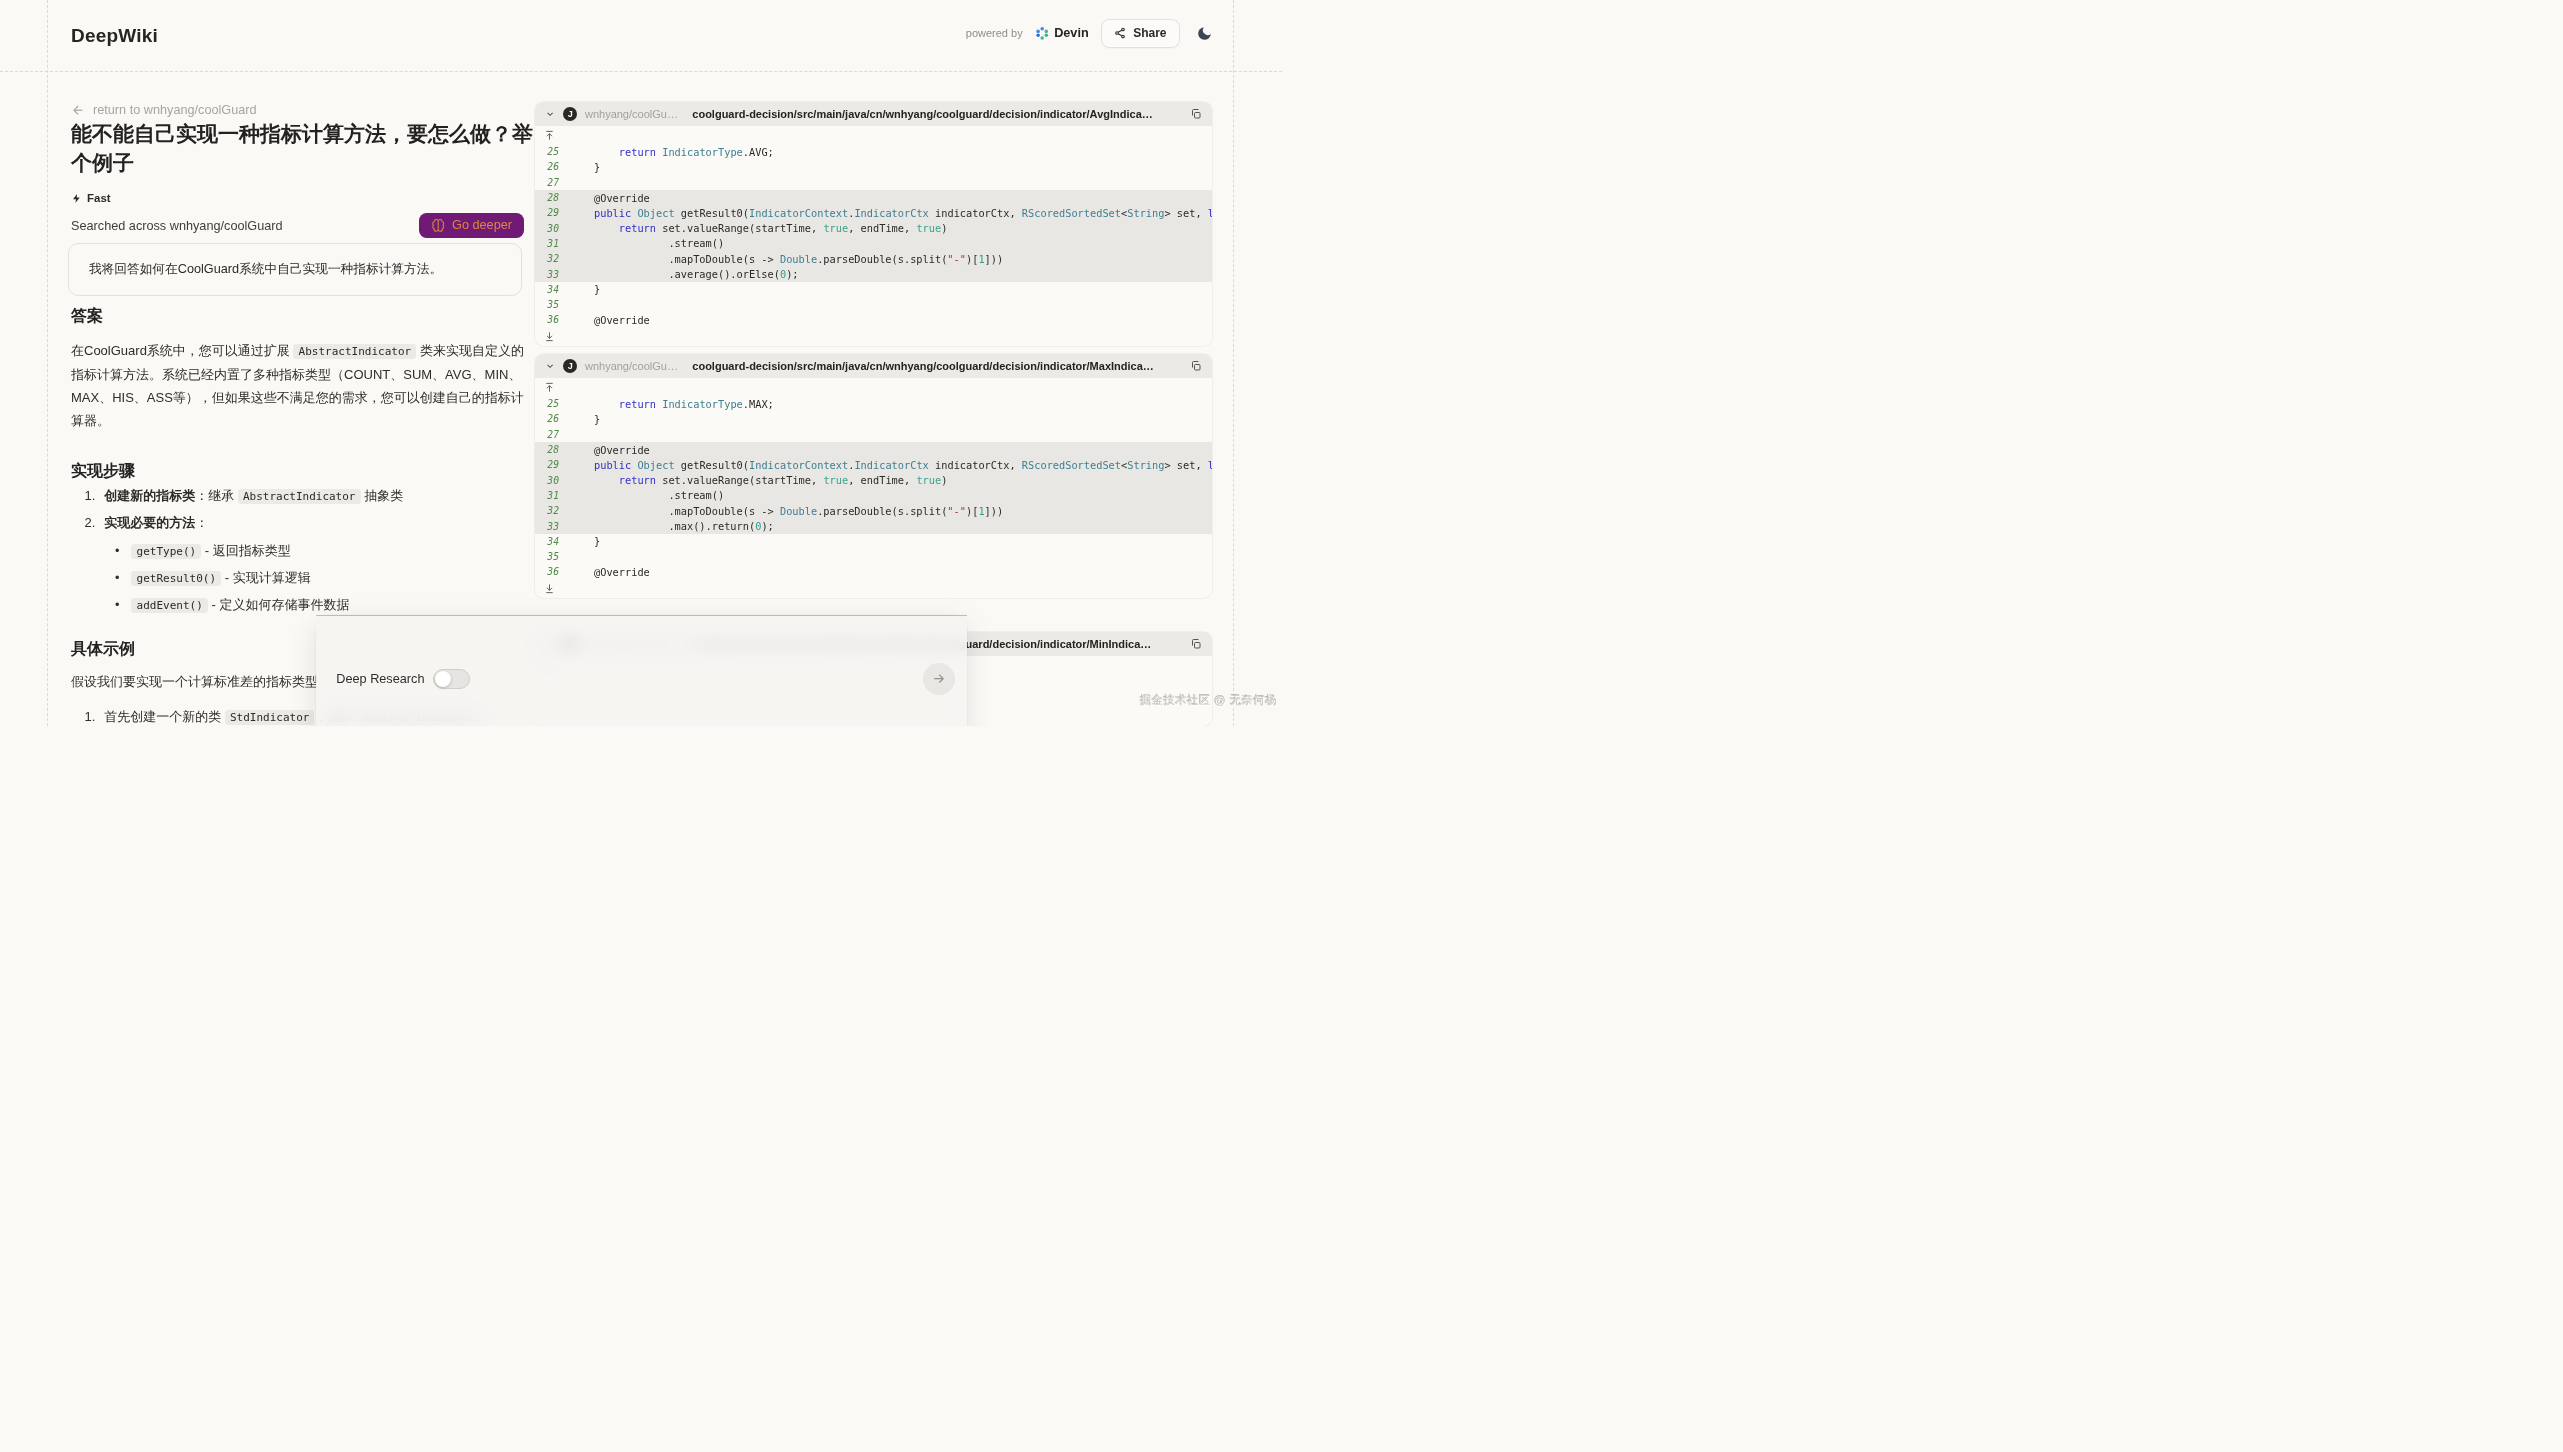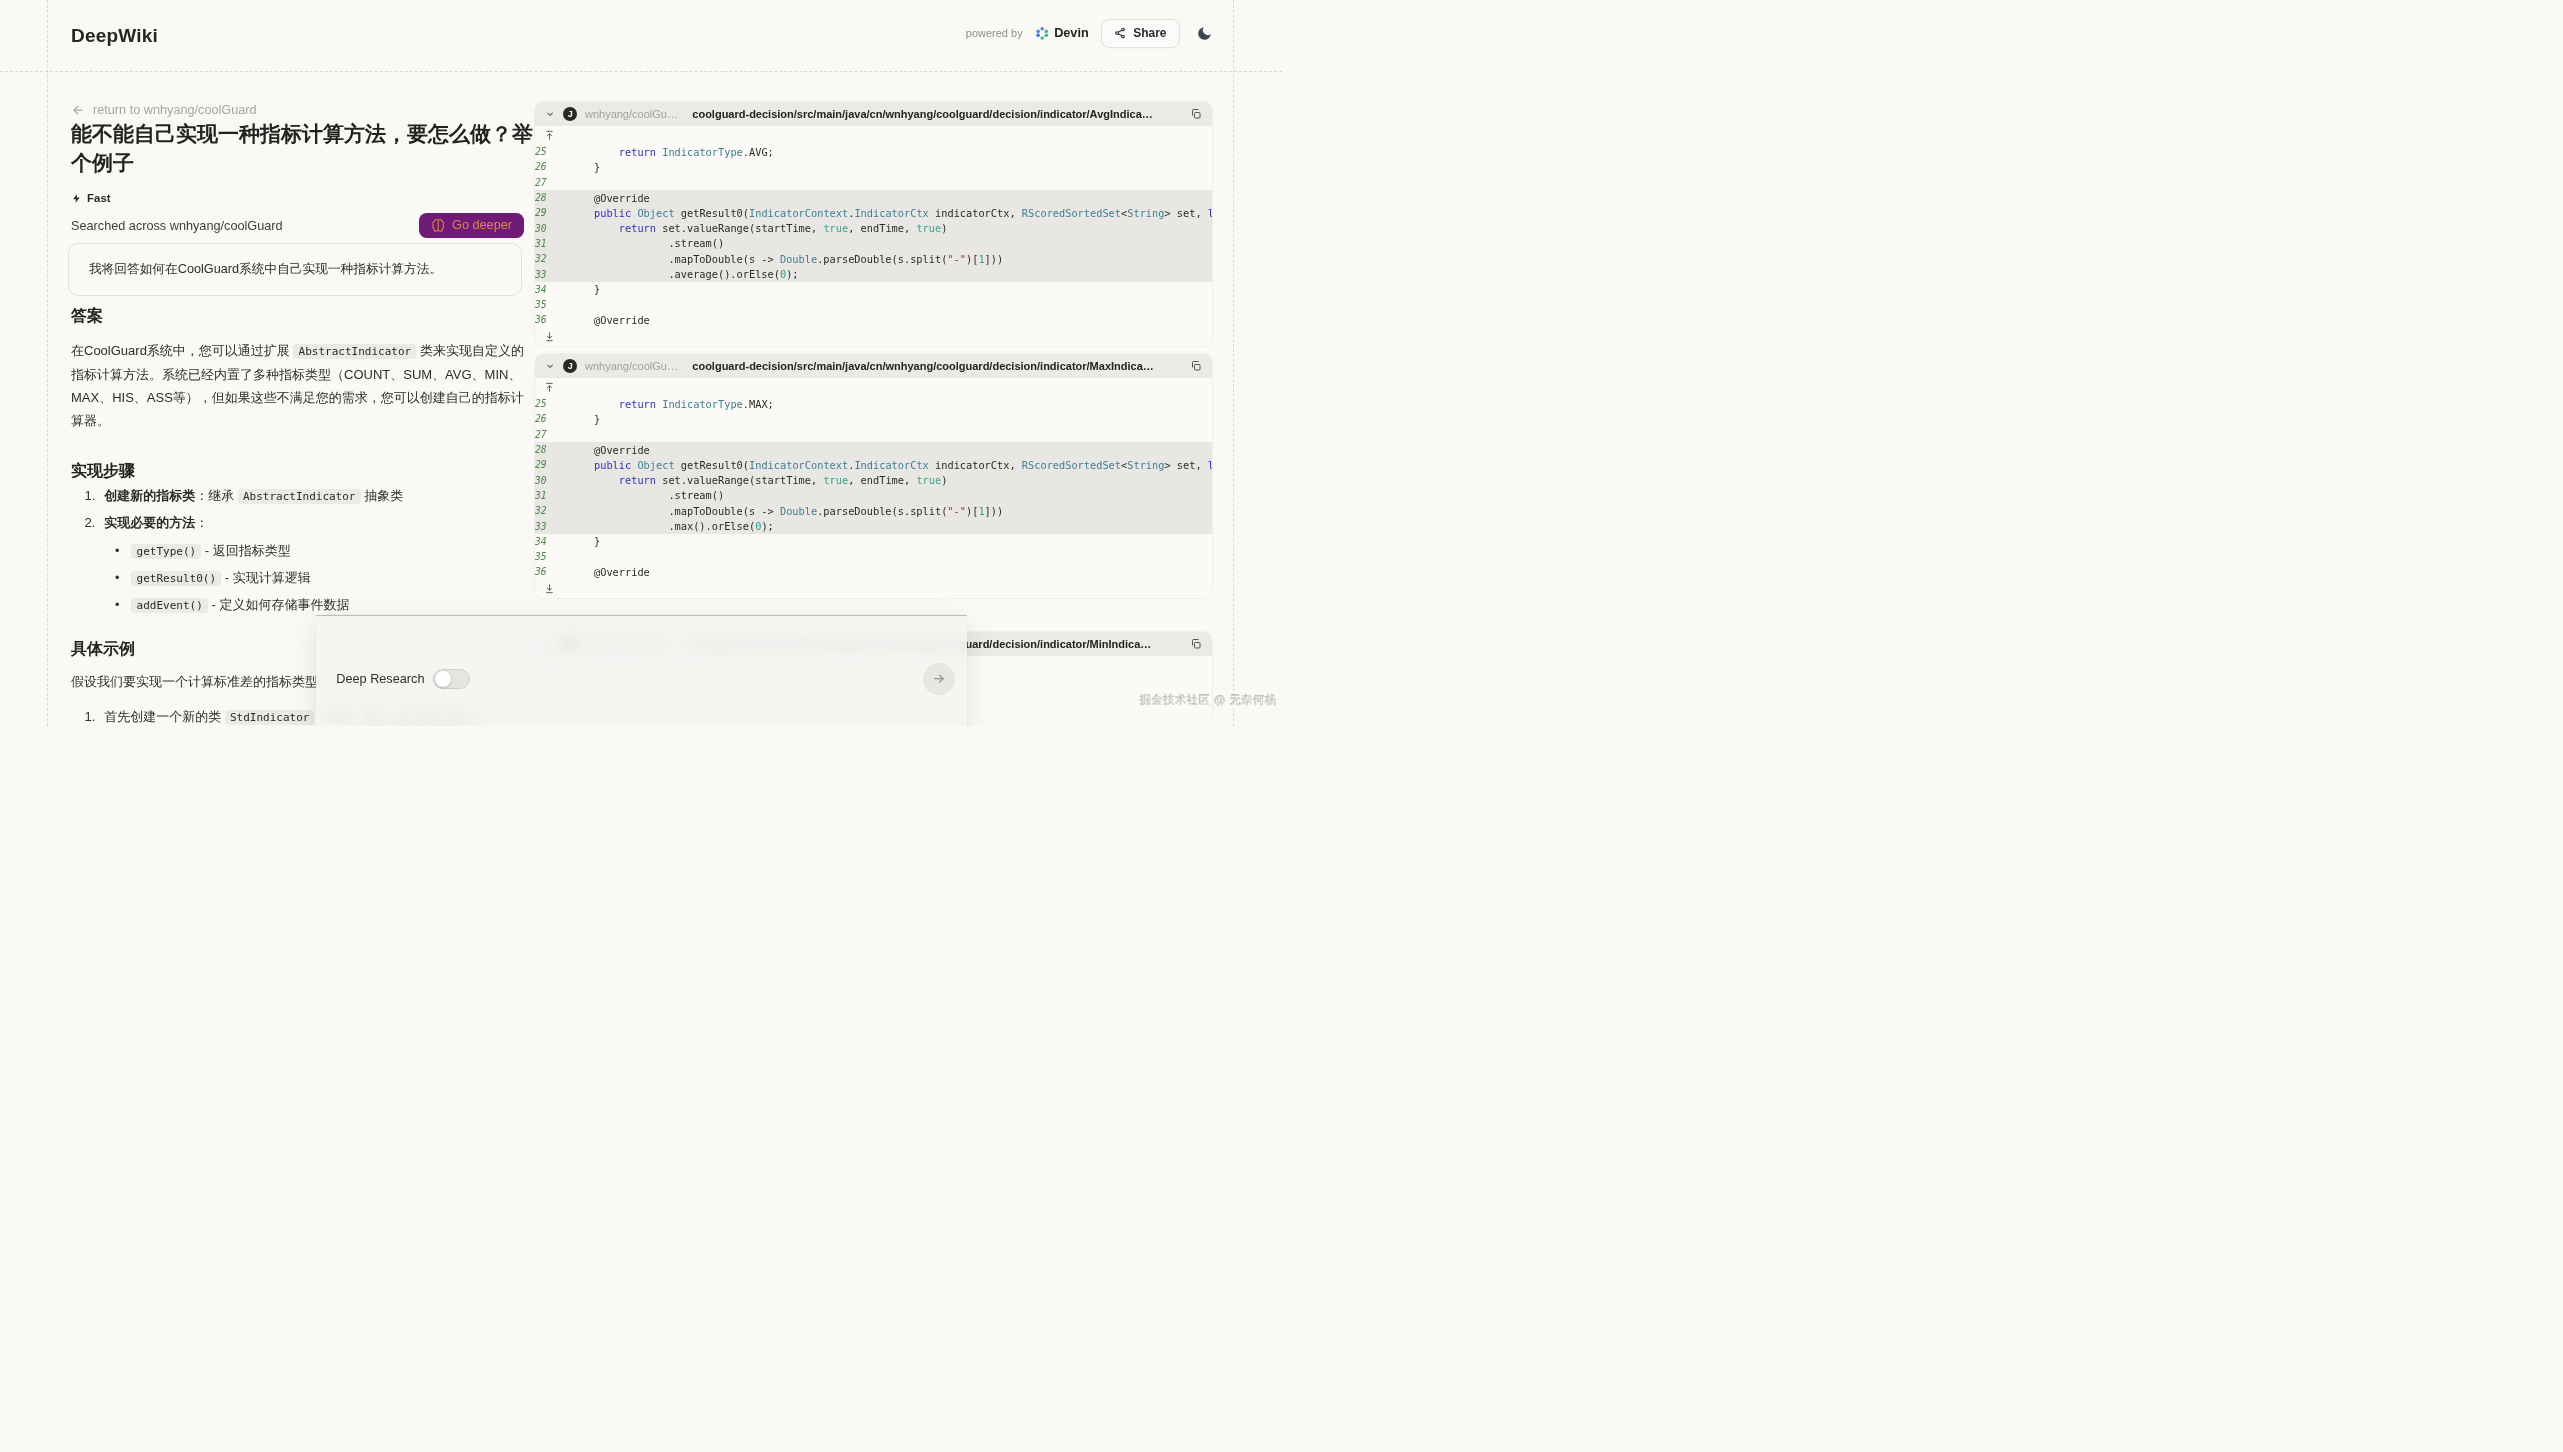--- a/index.html
+++ b/index.html
@@ -47,21 +47,21 @@
   .panel-header{height:24px;background:#ebeae6;display:flex;align-items:center;gap:7.6px;padding:0 10.2px;}
   .jicon{width:14.4px;height:14.4px;border-radius:50%;background:#2a2925;color:#fff;font-size:9px;font-weight:700;
          display:flex;align-items:center;justify-content:center;flex:none;}
   .repo{font-size:11px;color:#a2a19c;white-space:nowrap;flex:none;margin-right:6.8px;}
   .fpath{font-size:11px;font-weight:600;color:#242320;white-space:nowrap;overflow:hidden;flex:1;}
   .copybtn{flex:none;display:flex;align-items:center;cursor:pointer;background:none;border:none;padding:0;}
   .scroll-row{height:18px;display:flex;align-items:center;padding:0 8.5px;cursor:pointer;}
   .code-body{font-family:"DejaVu Sans Mono",monospace;font-size:10.3px;}
   .crow{display:flex;height:15.3px;align-items:center;white-space:pre;}
   .crow.hl{background:var(--hl);}
-  .ln{width:24px;flex:none;text-align:left;padding-right:10.2px;font-style:italic;font-size:9.7px;color:var(--lnc);}
+  .ln{width:24px;flex:none;text-align:right;padding-right:10.2px;font-style:italic;font-size:9.7px;color:var(--lnc);}
   .cl{flex:1;overflow:hidden;color:#2b2a26;}
   .tk-k{color:var(--kw);} .tk-t{color:var(--ty);} .tk-b{color:var(--bo);}
   .tk-s{color:var(--st);} .tk-n{color:var(--nu);} .tk-p{color:#2b2a26;}
 
   
   .followup{position:absolute;left:316px;top:615px;width:651px;height:127px;z-index:5;
             background:rgba(245,244,241,.88);backdrop-filter:blur(7.6px);-webkit-backdrop-filter:blur(7.6px);
             border-radius:13.6px;box-shadow:0 8.5px 29px rgba(0,0,0,.10),0 0 0 0.8px rgba(0,0,0,.03);
             display:flex;flex-direction:column;}
   .fu-input{height:57px;padding:17px 20.3px 0;box-sizing:border-box;}
@@ -264,21 +264,21 @@
         </div>
         <div class="code-body">
           <div class="crow"><span class="ln">25</span><span class="cl"><span class="tk-p">        </span><span class="tk-k">return</span><span class="tk-p"> </span><span class="tk-t">IndicatorType</span><span class="tk-p">.MAX;</span></span></div>
           <div class="crow"><span class="ln">26</span><span class="cl"><span class="tk-p">    }</span></span></div>
           <div class="crow"><span class="ln">27</span><span class="cl"></span></div>
           <div class="crow hl"><span class="ln">28</span><span class="cl"><span class="tk-p">    @Override</span></span></div>
           <div class="crow hl"><span class="ln">29</span><span class="cl"><span class="tk-p">    </span><span class="tk-k">public</span><span class="tk-p"> </span><span class="tk-t">Object</span><span class="tk-p"> getResult0(</span><span class="tk-t">IndicatorContext</span><span class="tk-p">.</span><span class="tk-t">IndicatorCtx</span><span class="tk-p"> indicatorCtx, </span><span class="tk-t">RScoredSortedSet</span><span class="tk-p">&lt;</span><span class="tk-t">String</span><span class="tk-p">&gt; set, </span><span class="tk-k">lo</span></span></div>
           <div class="crow hl"><span class="ln">30</span><span class="cl"><span class="tk-p">        </span><span class="tk-k">return</span><span class="tk-p"> set.valueRange(startTime, </span><span class="tk-b">true</span><span class="tk-p">, endTime, </span><span class="tk-b">true</span><span class="tk-p">)</span></span></div>
           <div class="crow hl"><span class="ln">31</span><span class="cl"><span class="tk-p">                .stream()</span></span></div>
           <div class="crow hl"><span class="ln">32</span><span class="cl"><span class="tk-p">                .mapToDouble(s -&gt; </span><span class="tk-t">Double</span><span class="tk-p">.parseDouble(s.split(</span><span class="tk-s">"-"</span><span class="tk-p">)[</span><span class="tk-n">1</span><span class="tk-p">]))</span></span></div>
-          <div class="crow hl"><span class="ln">33</span><span class="cl"><span class="tk-p">                .max().orElse(</span><span class="tk-n">0</span><span class="tk-p">);</span></span></div>
+          <div class="crow hl"><span class="ln">33</span><span class="cl"><span class="tk-p">                .max().return(</span><span class="tk-n">0</span><span class="tk-p">);</span></span></div>
           <div class="crow"><span class="ln">34</span><span class="cl"><span class="tk-p">    }</span></span></div>
           <div class="crow"><span class="ln">35</span><span class="cl"></span></div>
           <div class="crow"><span class="ln">36</span><span class="cl"><span class="tk-p">    @Override</span></span></div>
         </div>
         <div class="scroll-row">
           <svg width="11" height="11" viewBox="0 0 24 24" fill="none" stroke="#55534f" stroke-width="2">
             <path d="M5 21h14"></path>
             <path d="M12 3v13"></path>
             <path d="M6.5 10.5 12 16l5.5-5.5"></path>
           </svg>

